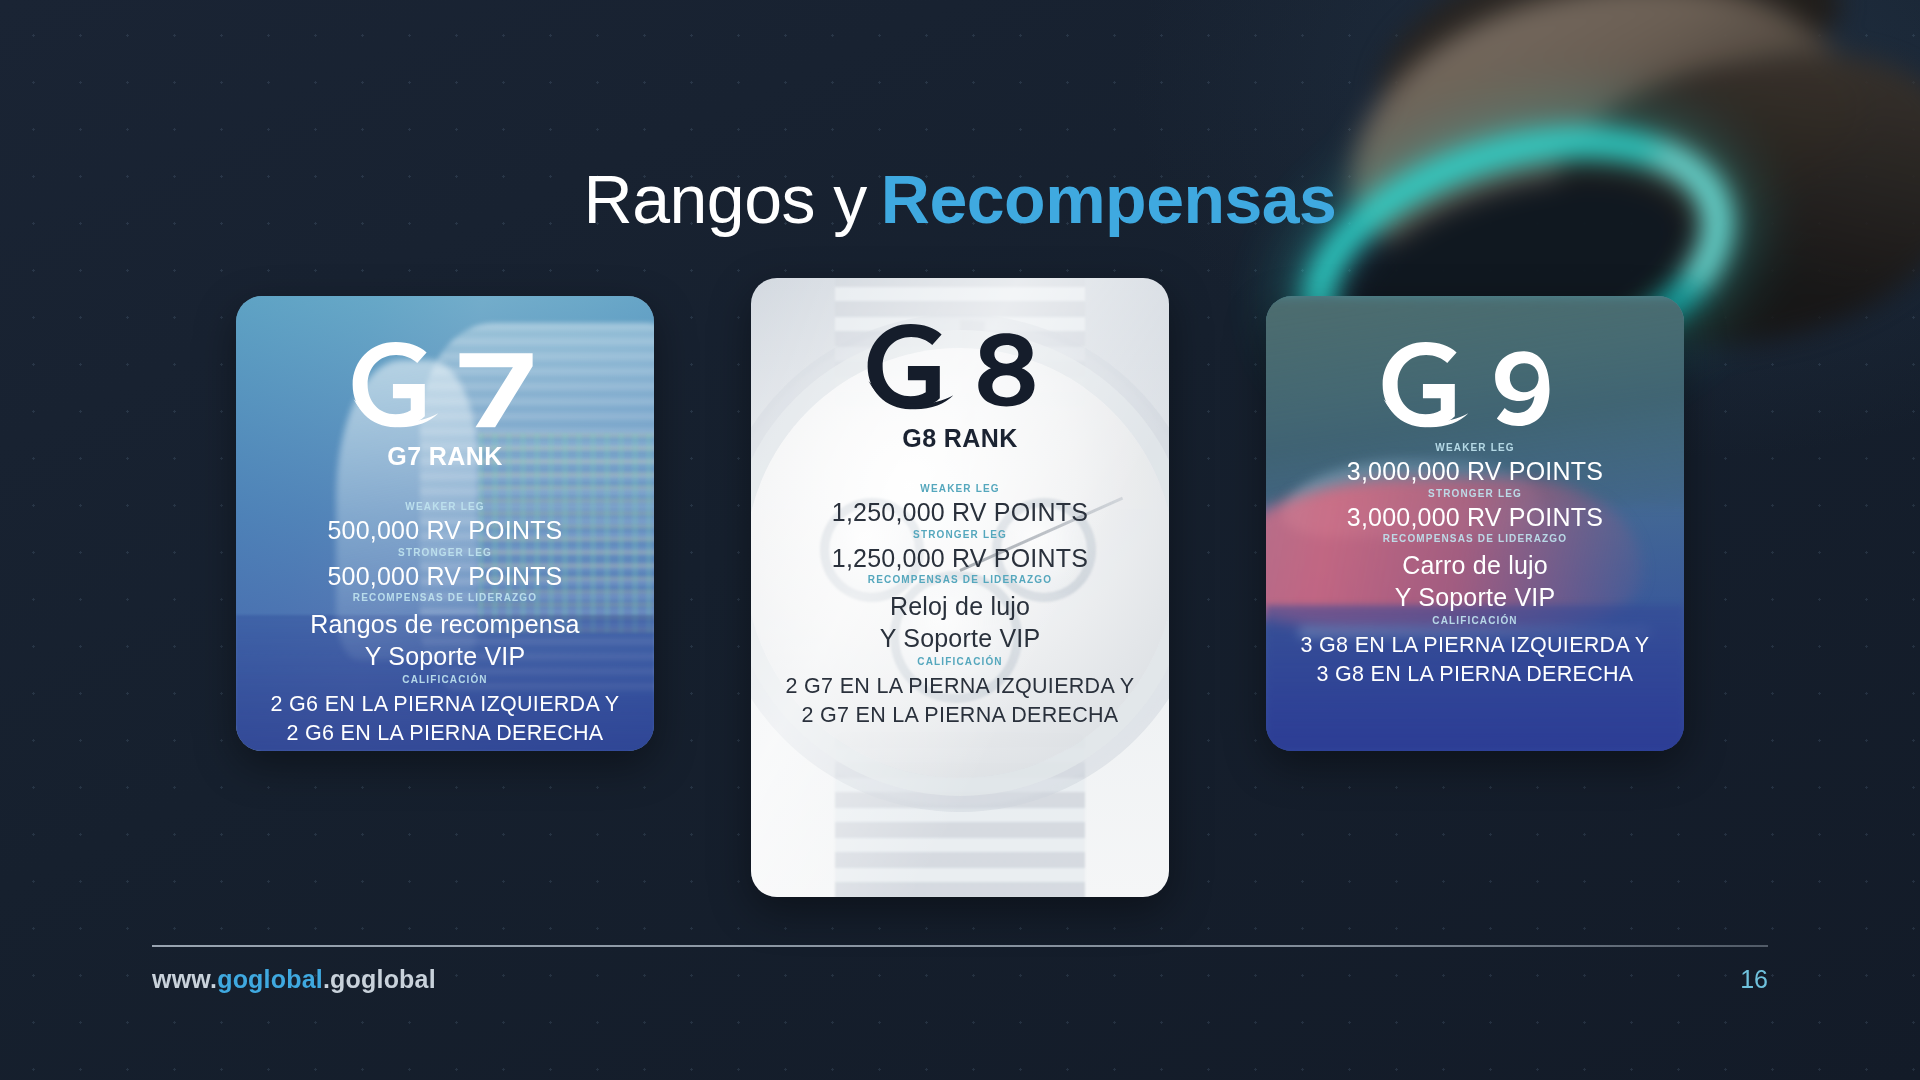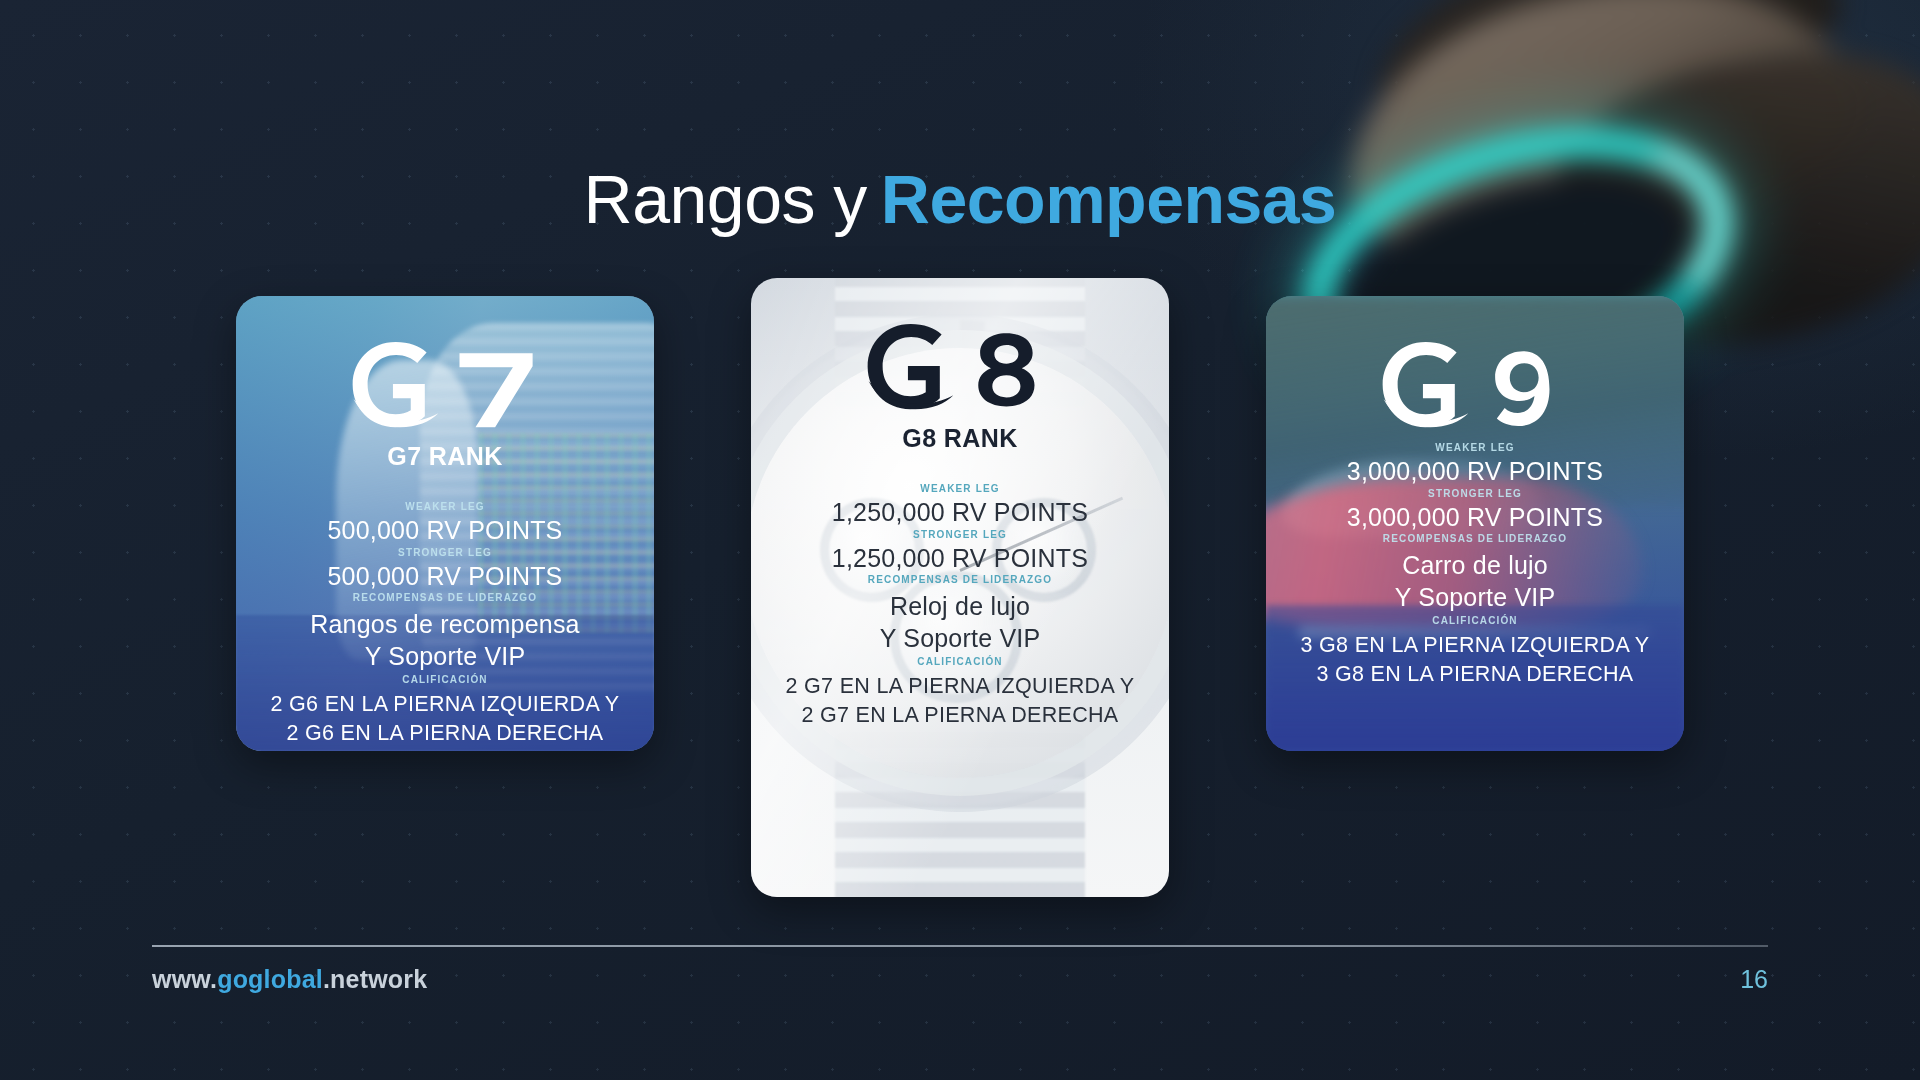--- a/index.html
+++ b/index.html
@@ -438,17 +438,17 @@
           <div class="field-value small" style="white-space:pre-line">3 G8 EN LA PIERNA IZQUIERDA Y
 3 G8 EN LA PIERNA DERECHA</div>
         </div>
       </div>
     </div>
 
   </div>
 
   <div class="footer-rule"></div>
   <div class="footer">
-    <div class="site"><span>www.</span><span class="hl">goglobal</span><span>.network</span></div>
+    <div class="site"><span>www.</span><span class="hl">goglobal</span><span>.goglobal</span></div>
     <div class="pagenum">16</div>
   </div>
 
 </div>
 
 </body></html>

